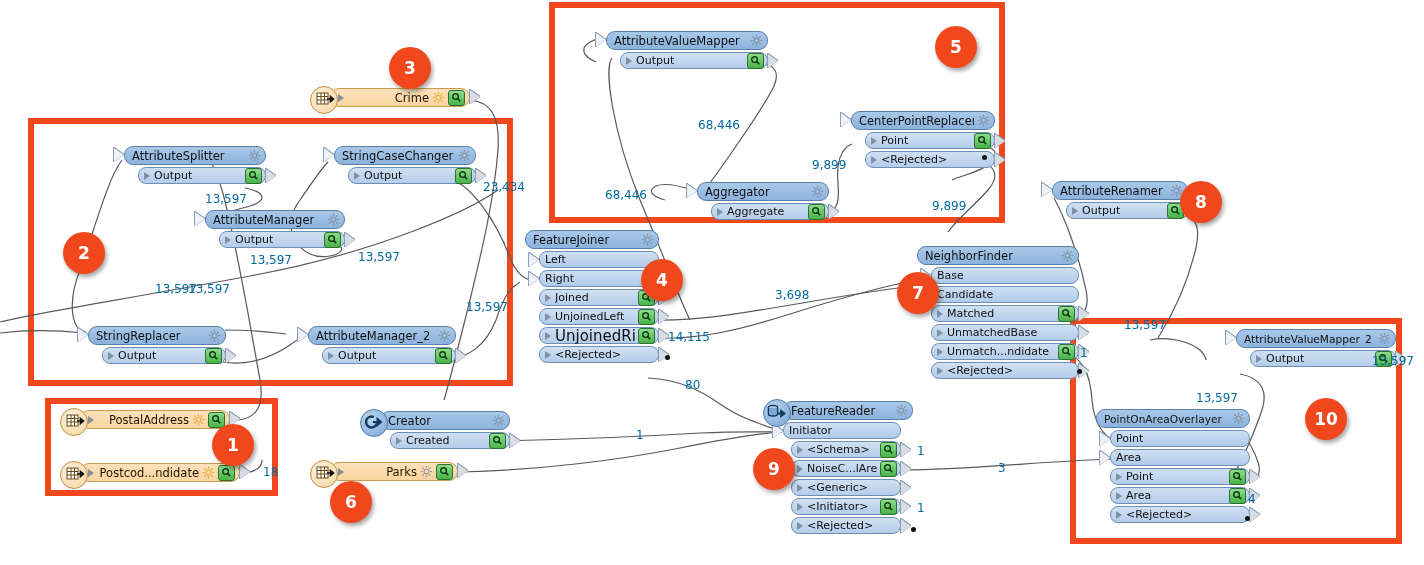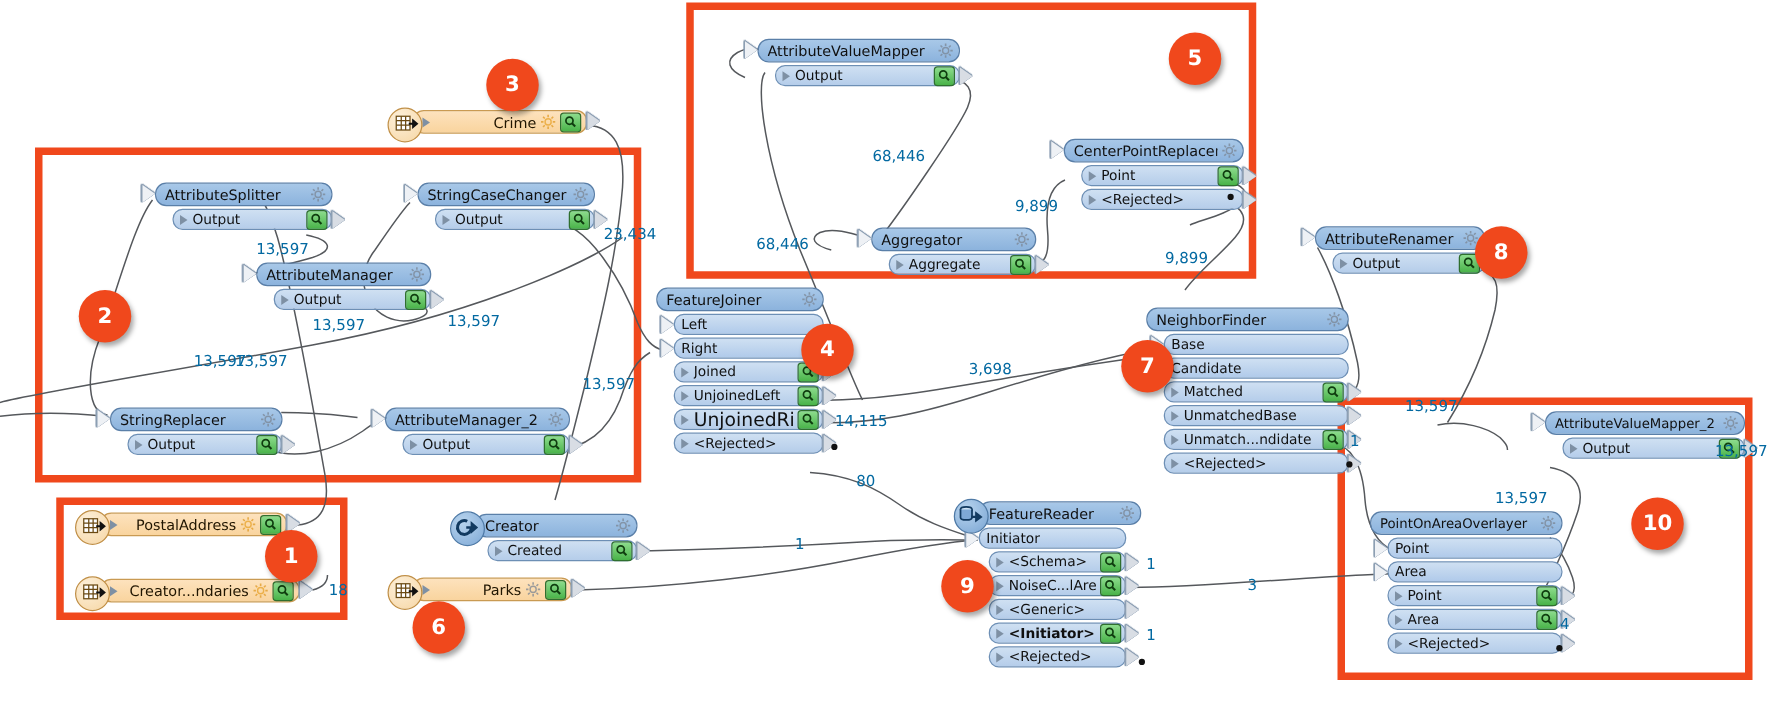--- a/index.html
+++ b/index.html
@@ -212,21 +212,21 @@
         <svg width="24" height="24" viewBox="0 0 24 24">
             <rect x="4" y="6" width="11" height="11" fill="#fff" stroke="#6b4a13"></rect>
             <line x1="4" y1="9.5" x2="15" y2="9.5" stroke="#6b4a13"></line>
             <line x1="4" y1="13" x2="15" y2="13" stroke="#6b4a13"></line>
             <line x1="8" y1="6" x2="8" y2="17" stroke="#6b4a13"></line>
             <line x1="11.5" y1="6" x2="11.5" y2="17" stroke="#6b4a13"></line>
             <path d="M14 12 L20 12 M17.5 9.5 L20.5 12 L17.5 14.5 Z" stroke="#111" fill="#111" stroke-width="1.6"></path>
           </svg>
       </span>
       <span class="tri"></span>
-      <span class="ttl">Creator...ndaries</span>
+      <span class="ttl">Postcod...ndidate</span>
       <span class="gear gear-orange">
         <svg width="13" height="13" viewBox="0 0 16 16">
             <circle cx="8" cy="8" r="3" fill="none" stroke="#e09a24" stroke-width="1.4"></circle>
             <g stroke="#e09a24" stroke-width="1.6">
               <line x1="8" y1="1" x2="8" y2="3.4"></line>
               <line x1="8" y1="12.6" x2="8" y2="15"></line>
               <line x1="1" y1="8" x2="3.4" y2="8"></line>
               <line x1="12.6" y1="8" x2="15" y2="8"></line>
               <line x1="3" y1="3" x2="4.7" y2="4.7"></line>
               <line x1="11.3" y1="11.3" x2="13" y2="13"></line>
@@ -802,21 +802,21 @@
             <line x1="7.2" y1="7.2" x2="10" y2="10" stroke="#0f3d0f" stroke-width="1.8"></line>
           </svg>
       </span>
       <span class="outarrow"></span>
     </div>
     <div class="port" style="margin-left:8px;width:110px;">
       <span class="tri"></span>
       <span class="pname">&lt;Generic&gt;</span>
       <span class="outarrow"></span>
     </div>
-    <div class="port" style="margin-left:8px;width:110px;font-weight:bold;">
+    <div class="port" style="margin-left:8px;width:110px;">
       <span class="tri"></span>
       <span class="pname">&lt;Initiator&gt;</span>
       <span class="mag">
         <svg width="11" height="11" viewBox="0 0 12 12">
             <circle cx="5" cy="5" r="3.1" fill="none" stroke="#0f3d0f" stroke-width="1.5"></circle>
             <line x1="7.2" y1="7.2" x2="10" y2="10" stroke="#0f3d0f" stroke-width="1.8"></line>
           </svg>
       </span>
       <span class="outarrow"></span>
     </div>

